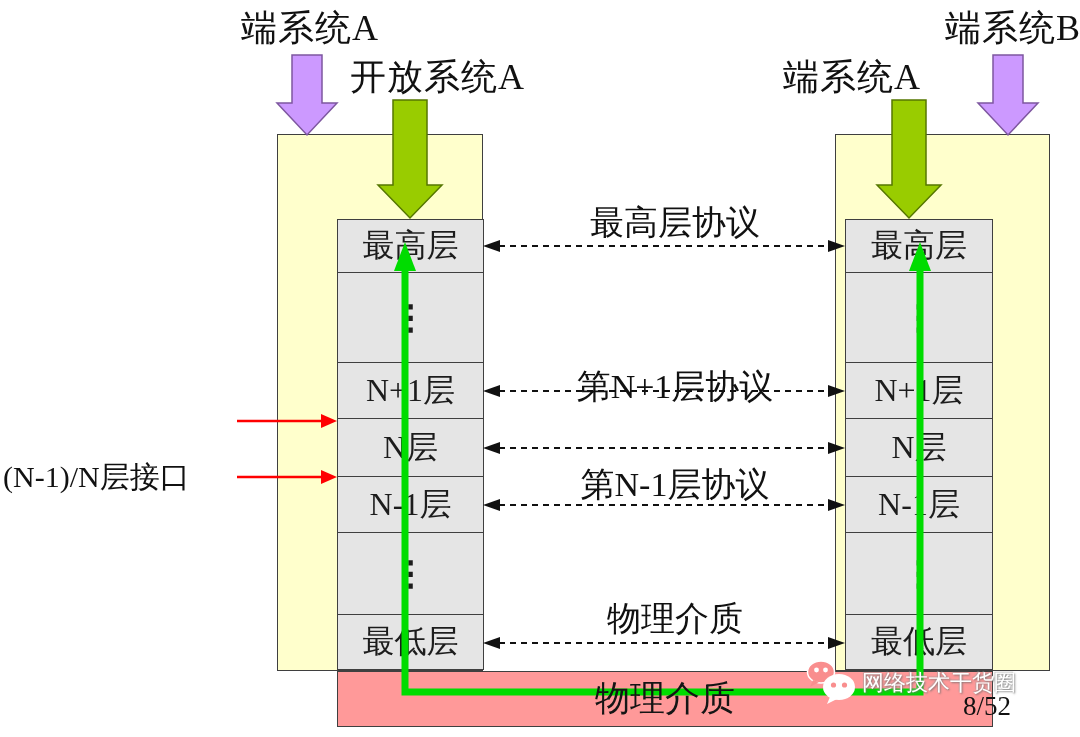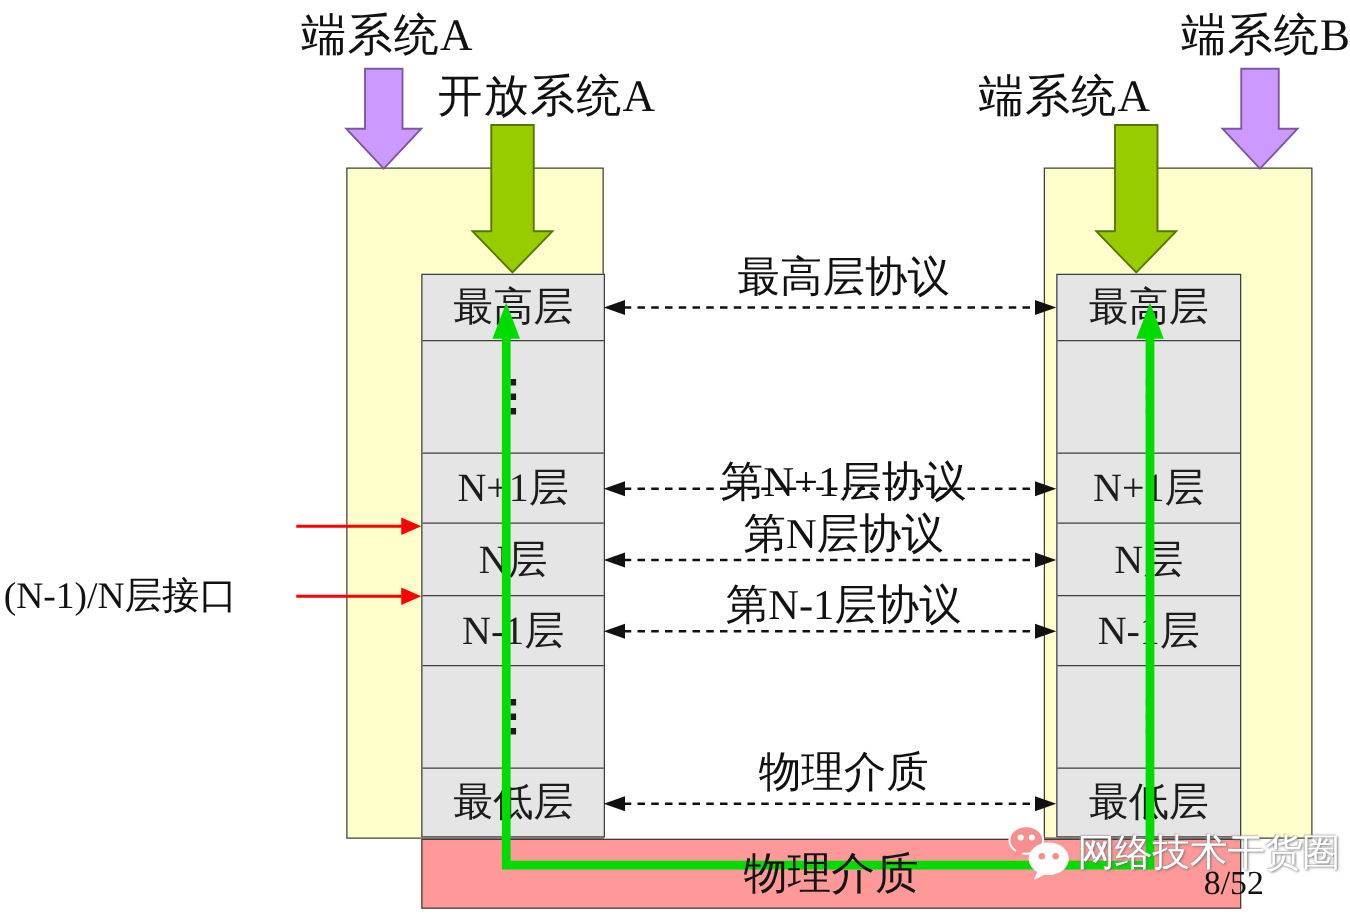--- a/index.html
+++ b/index.html
@@ -40,21 +40,21 @@
 
   .iflabel { position:absolute; left:3px; font-size:30px; line-height:36px;
              white-space:nowrap; color:#111; }
   #if0 { top:403px; } #if1 { top:459px; }
 
   .overlay { position:absolute; left:0; top:0; pointer-events:none; }
 
   .watermark { position:absolute; left:806px; top:660px; display:flex; align-items:center;
                z-index:4; }
   .wm-text { color:#ffffff; font-family:Liberation Serif, serif;
-             font-size:30px; line-height:34px; white-space:nowrap; margin-left:4px;
+             font-size:22px; line-height:34px; white-space:nowrap; margin-left:4px;
              text-shadow:1px 1px 2px rgba(110,110,110,.85), -1px -1px 1px rgba(160,160,160,.6); }
   .pageno { position:absolute; left:963px; top:691px; font-size:27px; line-height:30px;
             color:#111; z-index:5;text-align:center; }
 </style>
 </head>
 <body>
 
 <div class="canvas">
 
   <div class="sysbox" id="boxA"></div>
@@ -110,21 +110,20 @@
       </div>
   </div>
 
   <div class="toplabel" id="openA">开放系统A</div>
   <div class="toplabel" id="endA">端系统A</div>
   <div class="toplabel" id="endB">端系统B</div>
   <div class="toplabel" id="openB">端系统A</div>
 
   <div class="protolabel" id="proto0">最高层协议</div>
   <div class="protolabel" id="proto1">第N+1层协议</div>
-  <div class="protolabel" id="proto2">第N层协议</div>
   <div class="protolabel" id="proto3">第N-1层协议</div>
   <div class="protolabel" id="proto4">物理介质</div>
 
   <div class="iflabel" id="if1">(N-1)/N层接口</div>
 
   <svg class="overlay" width="1080" height="737" viewBox="0 0 1080 737">
 
     <polygon points="292,55 322,55 322,103 337,103 307,135 277,103 292,103" fill="#CC99FF" stroke="#7E57A0" stroke-width="1.5"></polygon>
     <polygon points="993,55 1023,55 1023,103 1038,103 1008,135 978,103 993,103" fill="#CC99FF" stroke="#7E57A0" stroke-width="1.5"></polygon>
 

